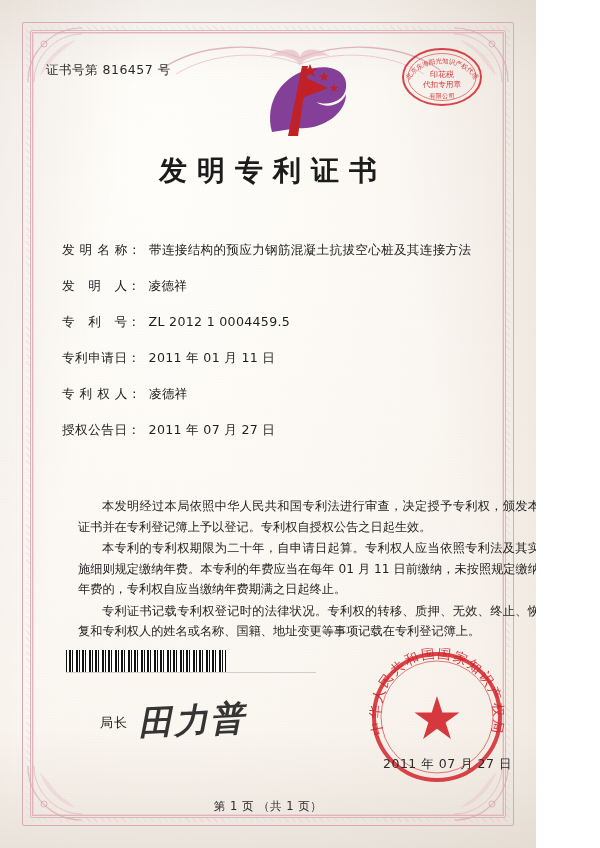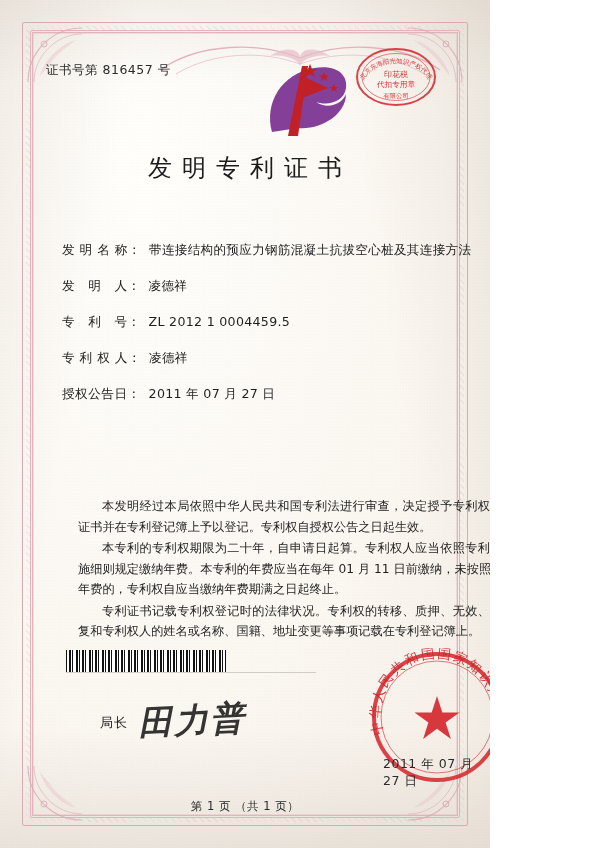--- a/index.html
+++ b/index.html
@@ -9,21 +9,21 @@
   }
   body {
     width: 600px;
     height: 848px;
     overflow: hidden;
     font-family: "DejaVu Sans", "Liberation Sans", sans-serif;
   }
 
   .page {
     position: relative;
-    width: 490px;
+    width: 536px;
     height: 848px;
     background: #fdfbf7;
     background-image:
       radial-gradient(ellipse at 30% 20%, #fffefb 0%, #faf6f0 60%, #f3ece4 100%);
     overflow: hidden;
   }
 
   
   .paper-shade {
     position: absolute;
@@ -123,22 +123,22 @@
     height: 62px;
   }
 
   .title {
     position: absolute;
     left: 0;
     right: 0;
     top: 152px;
     text-align: center;
     font-family: "DejaVu Serif", "Liberation Serif", serif;
-    font-weight: normal;
-    font-size: 24px;
+    font-weight: bold;
+    font-size: 28px;
     letter-spacing: 10px;
     color: #1b1b1b;
     text-indent: 10px;
   }
 
   .fields {
     position: absolute;
     left: 62px;
     top: 242px;
     width: 480px;
@@ -351,20 +351,24 @@
       <span class="field-label">发 明 名 称：</span>
       <span class="field-value">带连接结构的预应力钢筋混凝土抗拔空心桩及其连接方法</span>
     </div>
     <div class="field-row">
       <span class="field-label">发　明　人：</span>
       <span class="field-value">凌德祥</span>
     </div>
     <div class="field-row">
       <span class="field-label">专　利　号：</span>
       <span class="field-value">ZL 2012 1 0004459.5</span>
+    </div>
+    <div class="field-row">
+      <span class="field-label">专利申请日：</span>
+      <span class="field-value">2011 年 01 月 11 日</span>
     </div>
     <div class="field-row">
       <span class="field-label">专 利 权 人：</span>
       <span class="field-value">凌德祥</span>
     </div>
     <div class="field-row">
       <span class="field-label">授权公告日：</span>
       <span class="field-value">2011 年 07 月 27 日</span>
     </div>
   </div>

